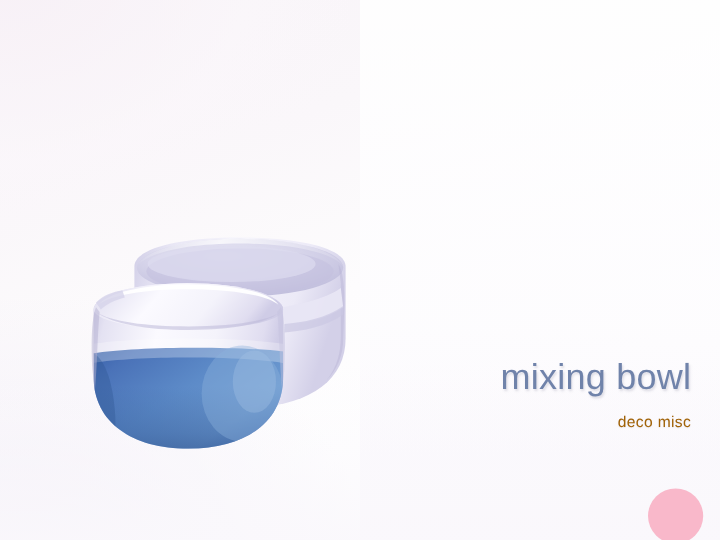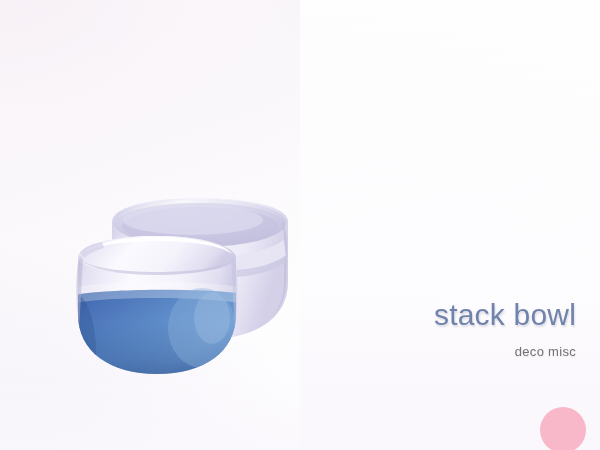--- a/index.html
+++ b/index.html
@@ -87,21 +87,21 @@
     color: #7083aa;
     text-shadow: 1px 2px 2px rgba(150,150,170,0.30);
     white-space: nowrap;
   }
   .subtitle-line {
     font-family: "Liberation Sans", sans-serif;
     font-size: 13px;
     font-weight: 400;
     letter-spacing: 0.3px;
     line-height: 18px;
-    color: #737373;
+    color: #a16207;
     margin-top: 11px;
     text-shadow: 0px 1px 1px rgba(180,180,195,0.25);
     white-space: nowrap;
   }
 
   
   #pink-dot {
     position: absolute;
     left: 540px;
     top: 407px;
@@ -244,19 +244,19 @@
 
         <path d="M 20 56 C 26 50, 34 47, 42 46 L 44 52 C 36 54, 28 58, 24 62 Z" fill="#d6d3ea" opacity="0.8"></path>
       </g>
 
       <path d="M 176 60 C 186 58, 210 54, 224 44 L 226 60 C 212 70, 192 74, 177 75 Z" fill="#e8e6f4" opacity="0.95"></path>
       <path d="M 177 74 C 192 73, 212 69, 226 59 L 226 66 C 212 76, 192 80, 177 81 Z" fill="#cac7e3" opacity="0.7"></path>
     </svg>
   </div>
 
   <div class="caption-block">
-    <div class="title-line">stack bowl</div>
+    <div class="title-line">mixing bowl</div>
     <div class="subtitle-line">deco misc</div>
   </div>
 
   <div id="pink-dot"></div>
 
 </div>
 
 </body></html>

